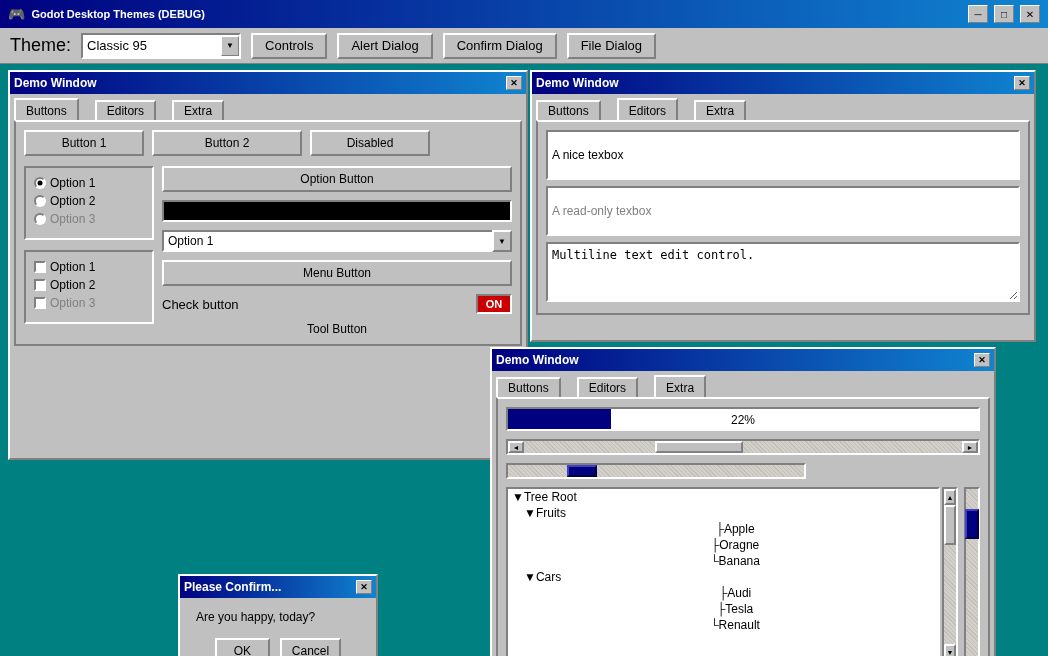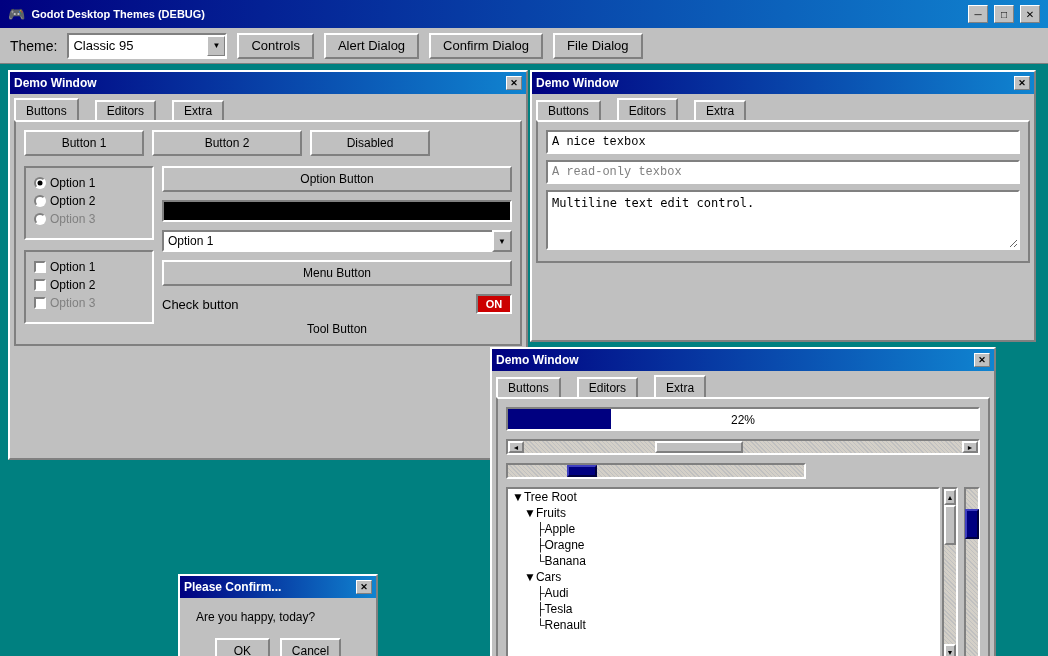--- a/index.html
+++ b/index.html
@@ -47,21 +47,21 @@
     .toolbar {
       background: #c0c0c0;
       border-bottom: 1px solid #808080;
       height: 36px;
       display: flex;
       align-items: center;
       padding: 0 10px;
       gap: 10px;
     }
     .toolbar-label {
-      font-size: 14px;
+      font-size: 18px;
     }
     .toolbar-select-wrap {
       position: relative;
       display: inline-block;
     }
     .toolbar-select {
       background: white;
       border: 2px solid;
       border-color: #808080 #ffffff #ffffff #808080;
       padding: 2px 20px 2px 4px;
@@ -325,31 +325,30 @@
       overflow: hidden;
       font-size: 12px;
     }
     .tree-item {
       padding: 1px 4px;
       display: flex;
       align-items: center;
       gap: 2px;
     }
     .tree-indent1 { padding-left: 16px; }
-    .tree-indent2 { padding-left: 28px; }
+    .tree-indent2 { padding-left: 28px; justify-content: center; }
 
     
     .textbox {
       background: white;
       border: 2px solid;
       border-color: #808080 #ffffff #ffffff #808080;
-      padding: 3px 4px;
+      padding: 16px 4px;
       font-size: 12px;
       width: 100%;
-      font-family: Liberation Mono, monospace;
     }
     .textbox.readonly {
       background: #ffffff;
       color: #808080;
     }
     .multiline-text {
       background: white;
       border: 2px solid;
       border-color: #808080 #ffffff #ffffff #808080;
       padding: 4px;

